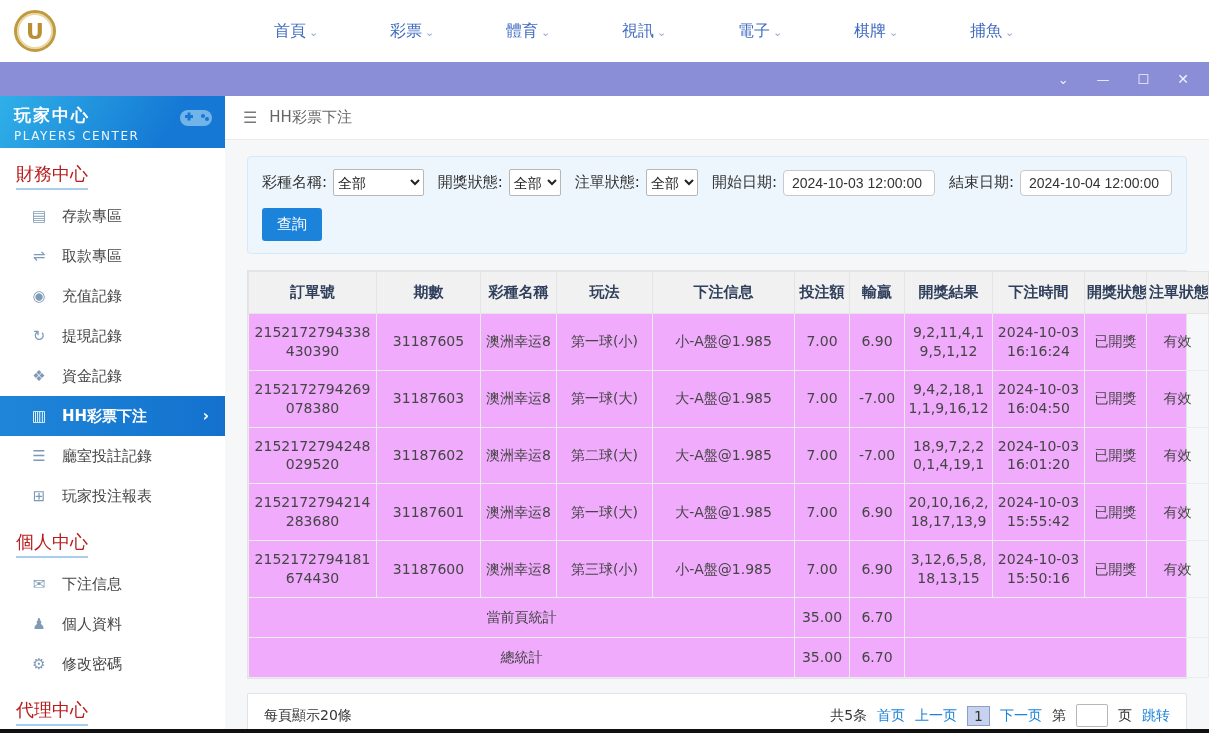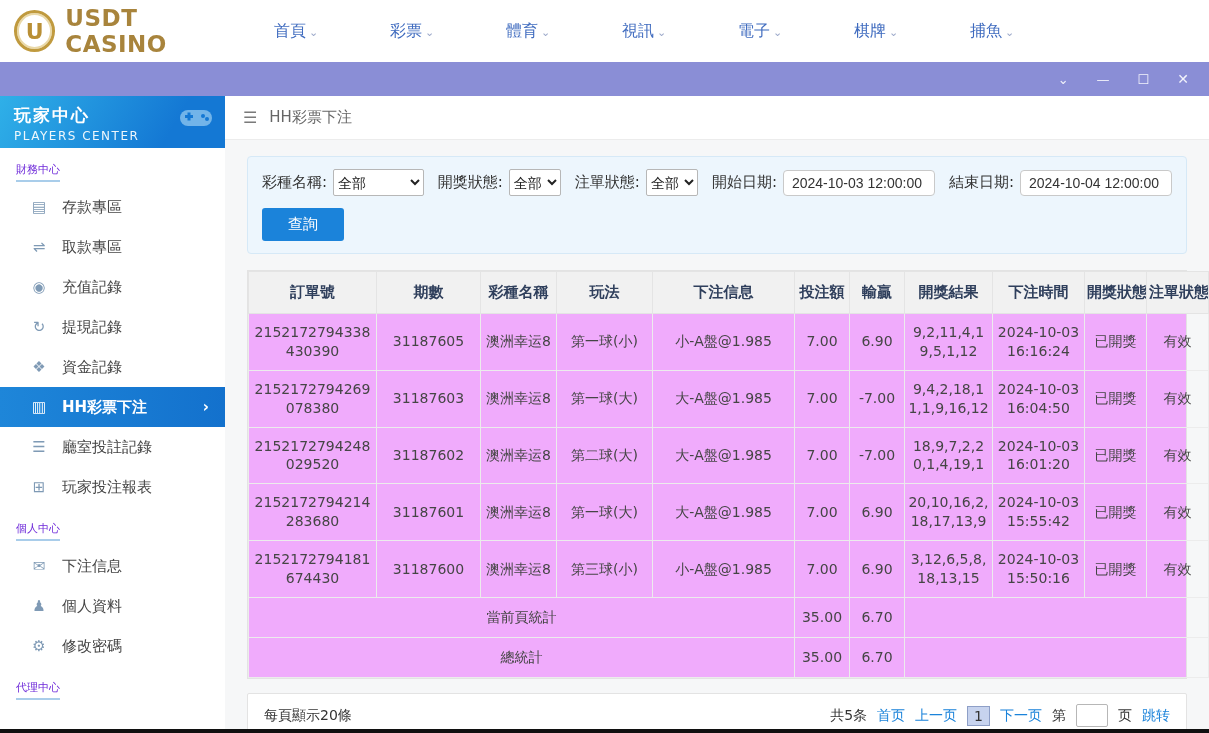--- a/index.html
+++ b/index.html
@@ -22,21 +22,21 @@
 
   
   .content { display:flex; height:633px; }
 
   
   .sidebar { width:225px; flex:none; background:#fff; overflow:hidden; }
   .player-center { height:52px; background:linear-gradient(120deg,#2fb0e8 0%,#1478d4 75%); color:#fff; padding:8px 14px; position:relative; }
   .pc-title { font-size:17px; font-weight:bold; letter-spacing:2px; }
   .pc-sub { font-size:12px; letter-spacing:1.5px; opacity:.92; margin-top:2px; }
   .pc-pad { position:absolute; right:12px; top:9px; opacity:.55; }
-  .side-section-title { color:#6d28d9; font-size:11px; padding:14px 16px 10px; }
+  .side-section-title { color:#b91c1c; font-size:18px; padding:14px 16px 10px; }
   .side-section-title span { padding-bottom:4px; border-bottom:2px solid #a9cdea; }
   .side-item { height:40px; display:flex; align-items:center; gap:14px; padding-left:30px; color:#454545; font-size:15px; cursor:pointer; }
   .side-item .ico { color:#7f9ab5; width:18px; text-align:center; font-size:15px; }
   .side-item.active { background:linear-gradient(90deg,#1e86d9,#1371cd); color:#fff; font-weight:bold; }
   .side-item.active .ico { color:#fff; }
   .side-item .right-chev { margin-left:auto; margin-right:16px; font-size:15px; }
 
   
   .main { flex:1; background:#f6f7f8; display:flex; flex-direction:column; overflow:hidden; }
   .crumb { height:44px; flex:none; background:#fff; border-bottom:1px solid #ececec; display:flex; align-items:center; gap:12px; padding-left:18px; }
@@ -46,21 +46,21 @@
 
   
   .filter-panel { background:#edf6fd; border:1px solid #d6e9f7; border-radius:4px; padding:12px 14px; }
   .filter-row { display:flex; align-items:center; font-size:15px; color:#333; white-space:nowrap; }
   .filter-row .lbl { margin:0 6px 0 14px; }
   .filter-row .lbl:first-child { margin-left:0; }
   select { height:27px; border:1px solid #b7b7b7; background:#fff; font-size:14px; color:#222; border-radius:2px; }
   .sel-wide { width:112px; }
   .sel-small { width:64px; }
   .input-date { height:26px; border:1px solid #c9c9c9; border-radius:4px; width:152px; font-size:14px; padding:0 8px; color:#333; background:#fff; }
-  .btn-search { margin-top:12px; background:#1b83da; color:#fff; border:none; border-radius:3px; padding:7px 26px; font-size:15px; cursor:pointer; }
+  .btn-search { margin-top:12px; background:#1b83da; color:#fff; border:none; border-radius:3px; padding:7px 15px; font-size:15px; cursor:pointer; }
 
   
   .table-wrap { margin-top:16px; background:#f0abfc; border:1px solid #e3e3e3; }
   table { width:100%; border-collapse:collapse; table-layout:fixed; }
   th { background:#f1f1f1; color:#2f3f5c; font-size:15px; font-weight:bold; padding:11px 2px; border:1px solid #e4e4e4; white-space:nowrap; overflow:hidden; }
   td { border:1px solid #ececec; text-align:center; font-size:14px; color:#454545; padding:9px 3px; word-break:break-all; line-height:1.35; }
   tr.summary td { padding:10px 3px; }
 
   
   .pager { margin-top:14px; background:#fff; border:1px solid #e3e3e3; border-radius:2px; height:46px; display:flex; align-items:center; justify-content:space-between; padding:0 16px; font-size:14px; color:#333; }
@@ -70,21 +70,20 @@
   .pinput { width:32px; height:23px; border:1px solid #b7b7b7; border-radius:2px; }
 
   .bottom-strip { position:fixed; left:0; bottom:0; width:1209px; height:4px; background:#101010; }
 </style>
 </head>
 <body>
 
 <div class="top-header">
   <div class="logo">
     <div class="logo-circle">U</div>
-    <div class="logo-text">USDT CASINO</div>
   </div>
   <div class="nav">
     <div class="nav-item"><span>首頁</span><span class="chev">⌄</span></div>
     <div class="nav-item"><span>彩票</span><span class="chev">⌄</span></div>
     <div class="nav-item"><span>體育</span><span class="chev">⌄</span></div>
     <div class="nav-item"><span>視訊</span><span class="chev">⌄</span></div>
     <div class="nav-item"><span>電子</span><span class="chev">⌄</span></div>
     <div class="nav-item"><span>棋牌</span><span class="chev">⌄</span></div>
     <div class="nav-item"><span>捕魚</span><span class="chev">⌄</span></div>
   </div>

